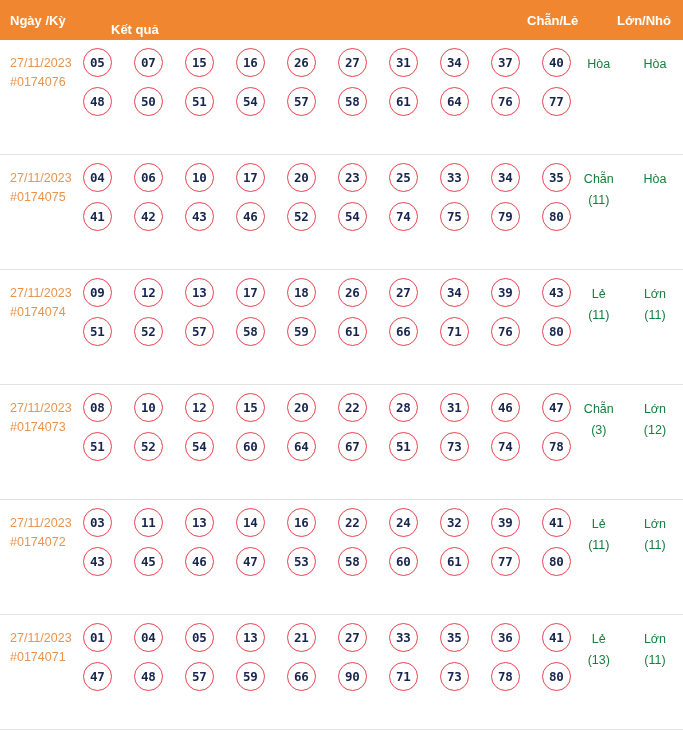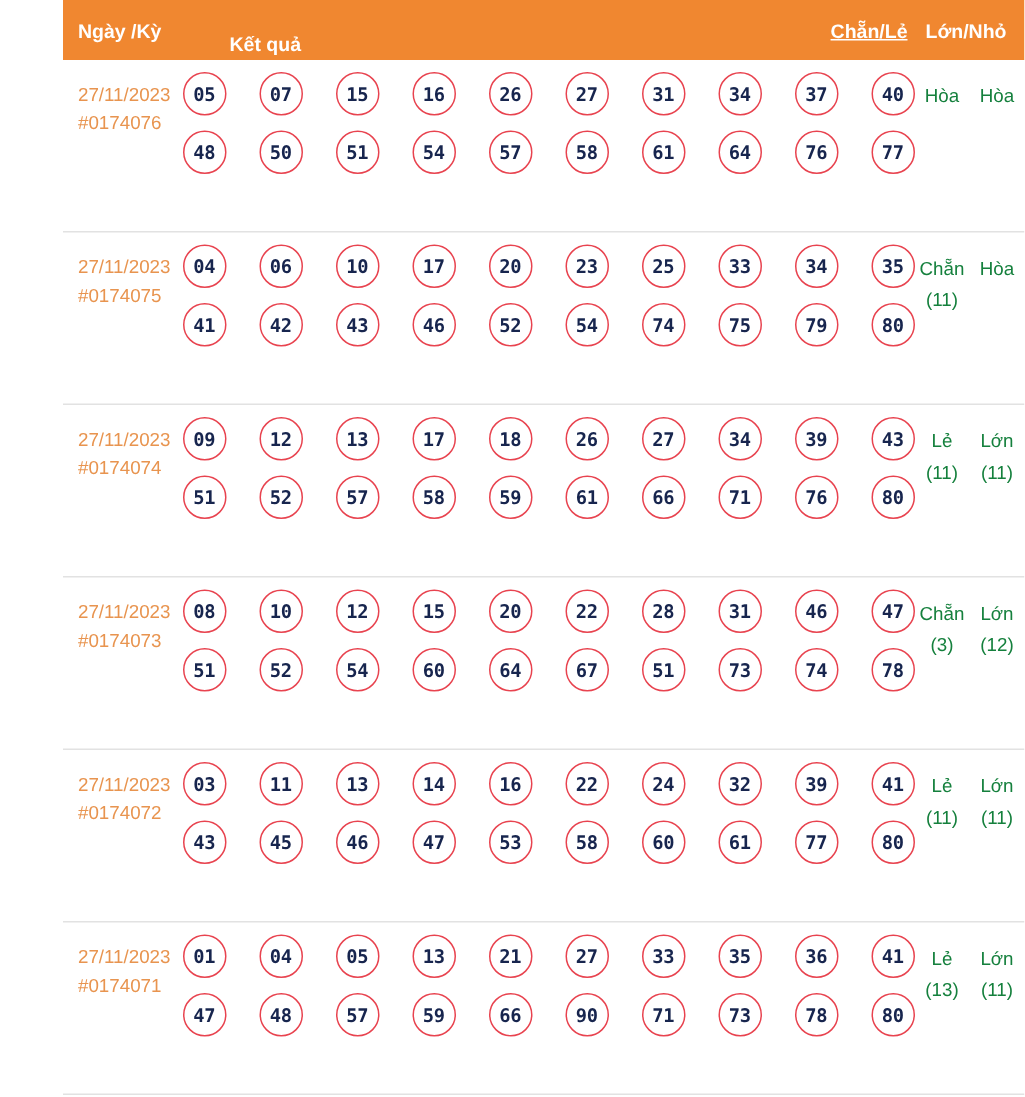--- a/index.html
+++ b/index.html
@@ -9,37 +9,36 @@
     background: #ffffff;
     font-family: "Liberation Sans", sans-serif;
     overflow: hidden;
   }
   .results-table {
     width: 683px;
     height: 731px;
     background: #ffffff;
     display: flex;
     flex-direction: column;
-    padding-left: 42px;
   }
   
   .table-head {
     height: 40px;
     min-height: 40px;
     background: #f08730;
     display: flex;
     align-items: center;
     color: #ffffff;
     font-size: 13px;
     font-weight: bold;
     position: relative;
   }
   .col-date   { width: 100px; padding-left: 10px; }
   .col-result { flex: 1 1 auto; padding-left: 11px; margin-top: 18px; }
-  .col-parity { width: 78px; text-align: right; text-decoration: underline; }
+  .col-parity { width: 78px; text-align: left; }
   .col-size   { width: 78px; text-align: center; }
   
   .table-body { flex: 1 1 auto; }
   .result-row {
     height: 115px;
     display: flex;
     align-items: flex-start;
     border-bottom: 1px solid #e2e2e2;
     padding-top: 6px;
   }

